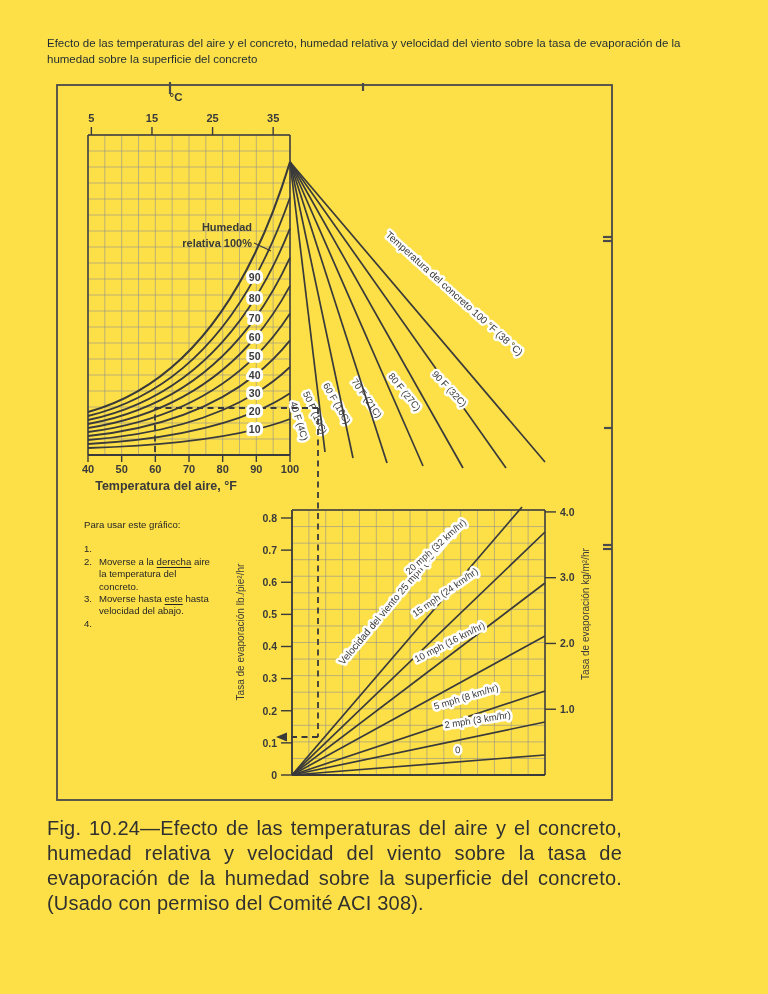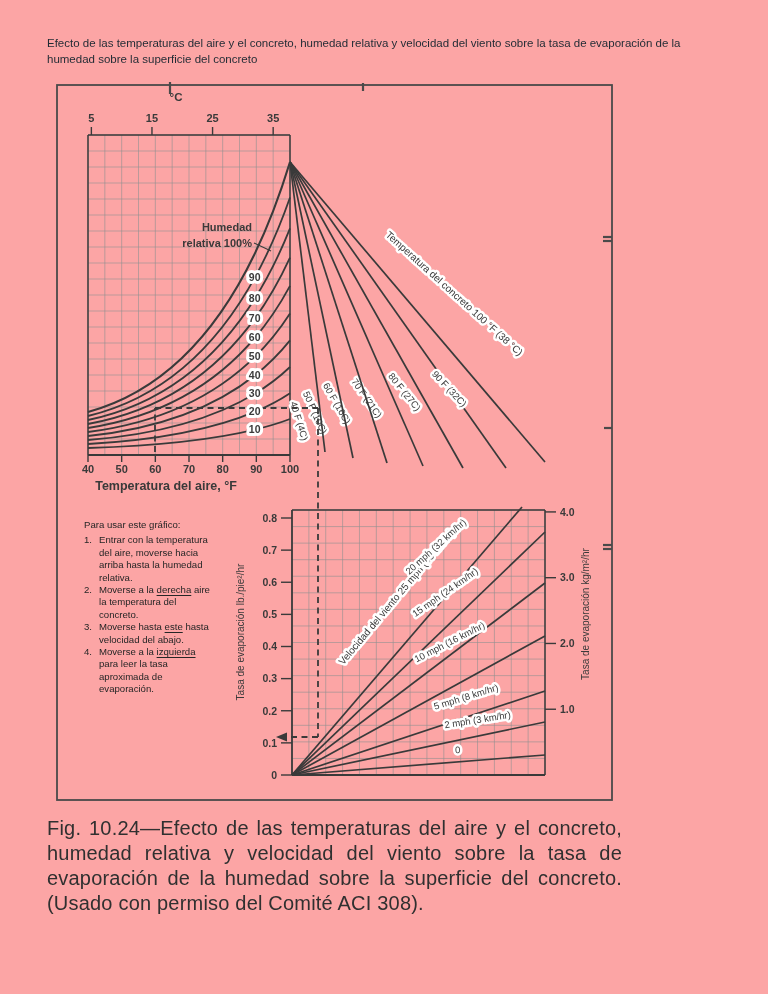--- a/index.html
+++ b/index.html
@@ -1,25 +1,25 @@
 <!DOCTYPE html>
 <html><head>
 <meta charset="utf-8">
 <title>Fig. 10.24</title>
 <style>
   *{margin:0;padding:0;box-sizing:border-box}
   html,body{width:768px;height:994px;overflow:hidden}
   body{background:#ffffff;font-family:"Liberation Sans",sans-serif;position:relative}
-  .page{position:absolute;inset:0;background:#fca5a5}
+  .page{position:absolute;inset:0;background:#fde047}
   .header-text{position:absolute;left:47px;top:36px;width:672px;
     font-size:11.5px;line-height:15.5px;color:#1f2a33}
   svg.chart{position:absolute;left:0;top:0}
   .instructions{position:absolute;left:84px;top:519px;width:131px;
     color:#262626;font-size:9.6px;line-height:12.4px}
-  .inst-title{margin-bottom:3px}
+  .inst-title{margin-bottom:12px}
   .inst-step{display:flex}
   .inst-num{width:15px;flex:none}
   .inst-body{flex:1}
   .inst-body u{text-underline-offset:1.5px}
   .caption{position:absolute;left:47px;top:816px;width:575px;
     font-size:20px;line-height:25px;color:#303030;text-align:justify;letter-spacing:.2px}
 </style>
 </head>
 <body>
 
@@ -244,32 +244,30 @@
         <line x1="603" y1="545" x2="612" y2="545" stroke="#4a4a4a" stroke-width="2.2"></line>
         <line x1="603" y1="549" x2="612" y2="549" stroke="#4a4a4a" stroke-width="2.2"></line>
       </g>
     </svg>
 
   <div class="instructions">
     <div class="inst-title">Para usar este gráfico:</div>
     <div id="inst-steps">
         <div class="inst-step">
           <span class="inst-num">1.</span>
-          <span class="inst-body"><span>Entrar con la temperatura del aire, moverse hacia arriba hasta la humedad relativa.</span></span>
         </div>
         <div class="inst-step">
           <span class="inst-num">2.</span>
           <span class="inst-body"><span>Moverse a la </span><u>derecha</u><span> aire la temperatura del concreto.</span></span>
         </div>
         <div class="inst-step">
           <span class="inst-num">3.</span>
           <span class="inst-body"><span>Moverse hasta </span><u>este</u><span> hasta velocidad del abajo.</span></span>
         </div>
         <div class="inst-step">
           <span class="inst-num">4.</span>
-          <span class="inst-body"><span>Moverse a la </span><u>izquierda</u><span> para leer la tasa aproximada de evaporación.</span></span>
         </div>
       </div>
   </div>
 
   <p class="caption">Fig. 10.24—Efecto de las temperaturas del aire y el concreto, humedad relativa y velocidad del viento sobre la tasa de evaporación de la humedad sobre la superficie del concreto. (Usado con permiso del Comité ACI 308).</p>
 
 </div>
 
 </body></html>

